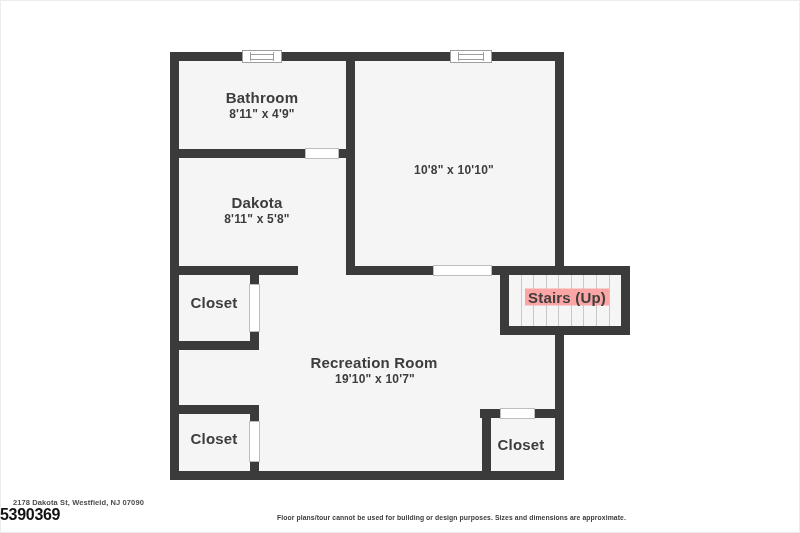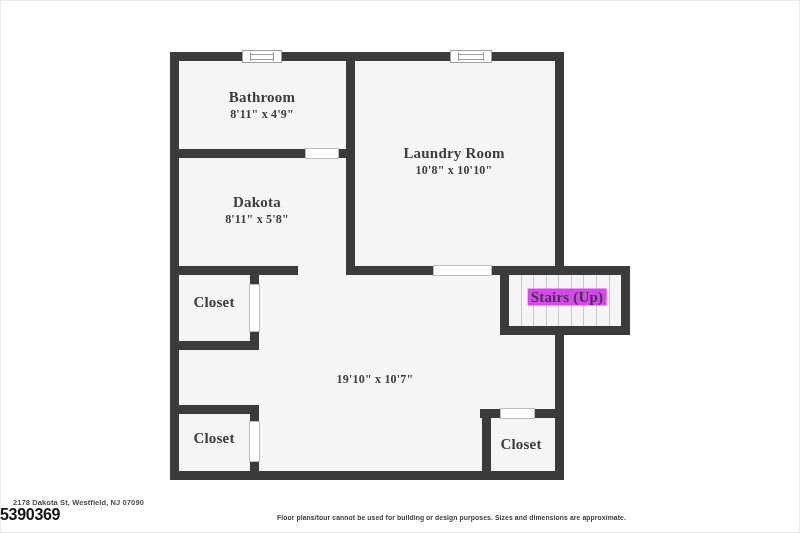--- a/index.html
+++ b/index.html
@@ -1,21 +1,21 @@
 <!DOCTYPE html>
 <html><head>
 <meta charset="utf-8">
 <style>
   html,body{margin:0;padding:0;}
   body{
     width:800px;height:533px;background:#ffffff;position:relative;overflow:hidden;
     font-family:"Liberation Sans","DejaVu Sans",sans-serif;
   }
   .page{position:absolute;inset:0;box-shadow:inset 0 0 0 1px #ececec;}
-  .plan{position:absolute;inset:0;font-family:Liberation Serif, serif;}
+  .plan{position:absolute;inset:0;}
   .floor{position:absolute;background:#f5f5f5;}
   .w{position:absolute;background:#3b3b3b;}
   .opening{position:absolute;background:#ffffff;border:1px solid #bdbdbd;box-sizing:border-box;}
   .window{position:absolute;background:#ffffff;border:1px solid #9e9e9e;box-sizing:border-box;}
   .window .pane{
     position:absolute;left:7px;right:7px;top:1px;bottom:1px;
     border-left:1px solid #9e9e9e;border-right:1px solid #9e9e9e;
   }
   .window .sash{
     position:absolute;left:7px;right:7px;top:50%;height:4px;margin-top:-3px;
@@ -25,21 +25,21 @@
   .treads div{flex:1;border-right:1px solid #c9c9c9;}
   .treads div:last-child{border-right:none;}
   .room-label{
     position:absolute;transform:translate(-50%,-50%);
     font-weight:bold;font-size:15px;color:#3d3d3d;white-space:nowrap;letter-spacing:.2px;
   }
   .room-dims{
     position:absolute;transform:translate(-50%,-50%);
     font-weight:bold;font-size:12px;color:#3d3d3d;white-space:nowrap;letter-spacing:.2px;
   }
-  .stairs-label{background:#d946ef;padding:0 3px;}
+  .stairs-label{background:#fca5a5;padding:0 3px;}
   .footer-address{
     position:absolute;left:13px;top:498px;font-size:7.5px;font-weight:bold;color:#4a4a4a;
     white-space:nowrap;letter-spacing:.1px;
   }
   .footer-id{
     position:absolute;left:0;top:506px;font-size:16px;font-weight:700;color:#131313;
     white-space:nowrap;letter-spacing:-.3px;
   }
   .footer-disclaimer{
     position:absolute;left:277px;top:514px;font-size:6.8px;font-weight:bold;color:#3c3c3c;
@@ -100,30 +100,30 @@
         <div class="sash"></div>
     </div>
     <div class="window" style="left:450px;top:50px;width:42px;height:13px;">
       <div class="pane"></div>
         <div class="sash"></div>
     </div>
 
     <div class="room-label" style="left:262px;top:97px;">Bathroom</div>
     <div class="room-dims" style="left:262px;top:114px;">8'11" x 4'9"</div>
 
-    <div class="room-label" style="left:454px;top:153px;">Laundry Room</div>
     <div class="room-dims" style="left:454px;top:170px;">10'8" x 10'10"</div>
 
     <div class="room-label" style="left:257px;top:202px;">Dakota</div>
     <div class="room-dims" style="left:257px;top:219px;">8'11" x 5'8"</div>
 
     <div class="room-label" style="left:214px;top:302px;">Closet</div>
 
     <div class="room-label stairs-label" style="left:567px;top:297px;">Stairs (Up)</div>
 
+    <div class="room-label" style="left:374px;top:362px;">Recreation Room</div>
     <div class="room-dims" style="left:375px;top:379px;">19'10" x 10'7"</div>
 
     <div class="room-label" style="left:214px;top:438px;">Closet</div>
 
     <div class="room-label" style="left:521px;top:444px;">Closet</div>
   </div>
 
   <div class="footer-address">2178 Dakota St, Westfield, NJ 07090</div>
   <div class="footer-id">5390369</div>
   <div class="footer-disclaimer">Floor plans/tour cannot be used for building or design purposes. Sizes and dimensions are approximate.</div>

